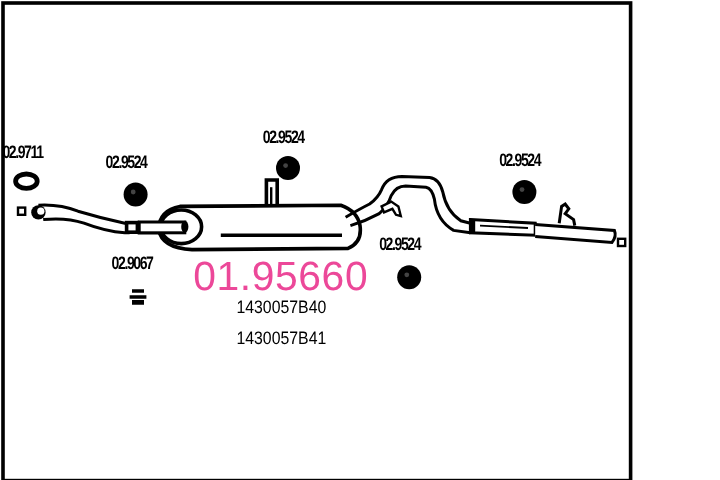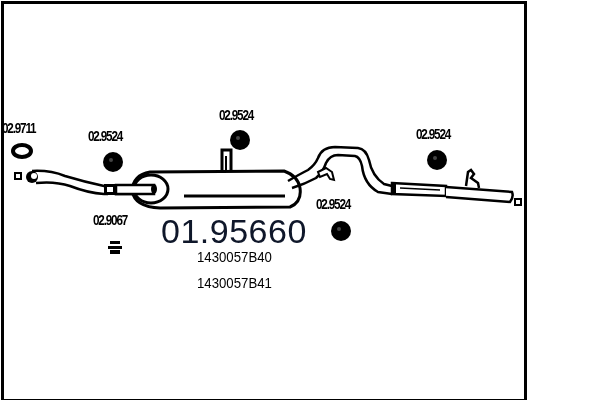--- a/index.html
+++ b/index.html
@@ -1,20 +1,20 @@
 <!DOCTYPE html>
 <html><head>
   <meta charset="utf-8">
   <style>
     html, body { margin: 0; padding: 0; background: #ffffff; }
     body { width: 600px; height: 400px; position: relative; overflow: hidden; font-family: "Liberation Sans", sans-serif; }
     .frame { position: absolute; left: 1px; top: 1px; width: 520px; height: 395px; border: 3px solid #000; border-right-width: 3px; box-sizing: content-box; }
     .diagram { position: absolute; left: 0; top: 0; width: 600px; height: 400px; }
     .label { position: absolute; font-family: "Liberation Sans", sans-serif; font-weight: bold; font-size: 15px; letter-spacing: -1.5px; transform: scaleX(0.78); transform-origin: left top; color: #000; white-space: nowrap; line-height: 1; }
-    .main-number { position: absolute; left: 161px; top: 214px; font-family: "Liberation Sans", sans-serif; font-size: 34px; color: #0f172a; letter-spacing: 0.5px; line-height: 1; white-space: nowrap; }
+    .main-number { position: absolute; left: 161px; top: 214px; font-family: "Liberation Sans", sans-serif; font-size: 34px; color: #ec4899; letter-spacing: 0.5px; line-height: 1; white-space: nowrap; }
     .oem { position: absolute; font-family: "Liberation Sans", sans-serif; font-size: 15px; color: #000; transform: scaleX(0.88); transform-origin: left top; line-height: 1; white-space: nowrap; }
   </style>
 </head>
 <body>
 
 <div class="frame"></div>
 
 <svg class="diagram" width="600" height="400" viewBox="0 0 600 400" xmlns="http://www.w3.org/2000/svg">
 
   <g>

